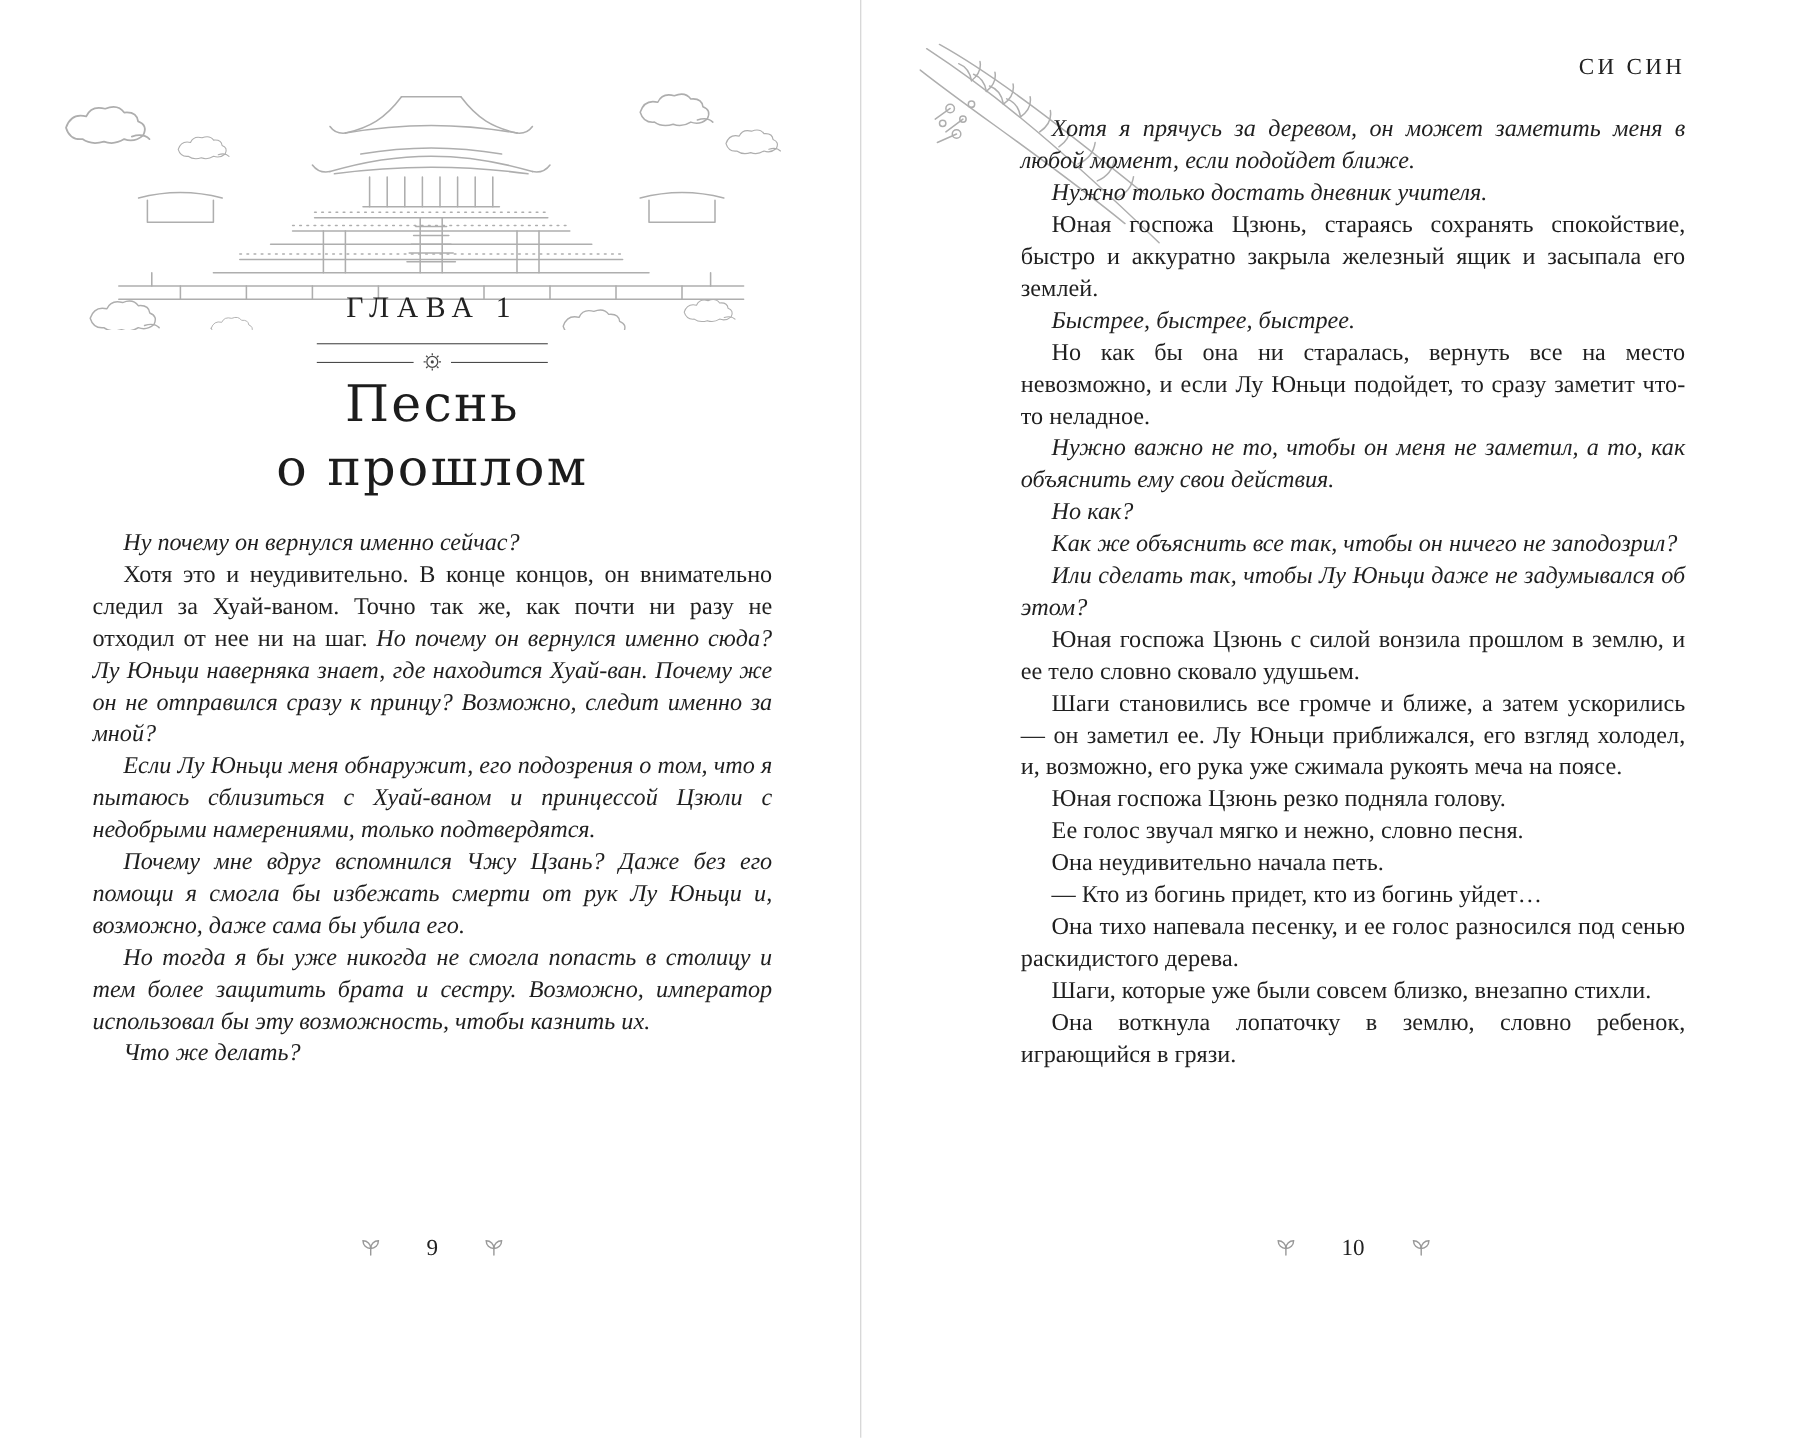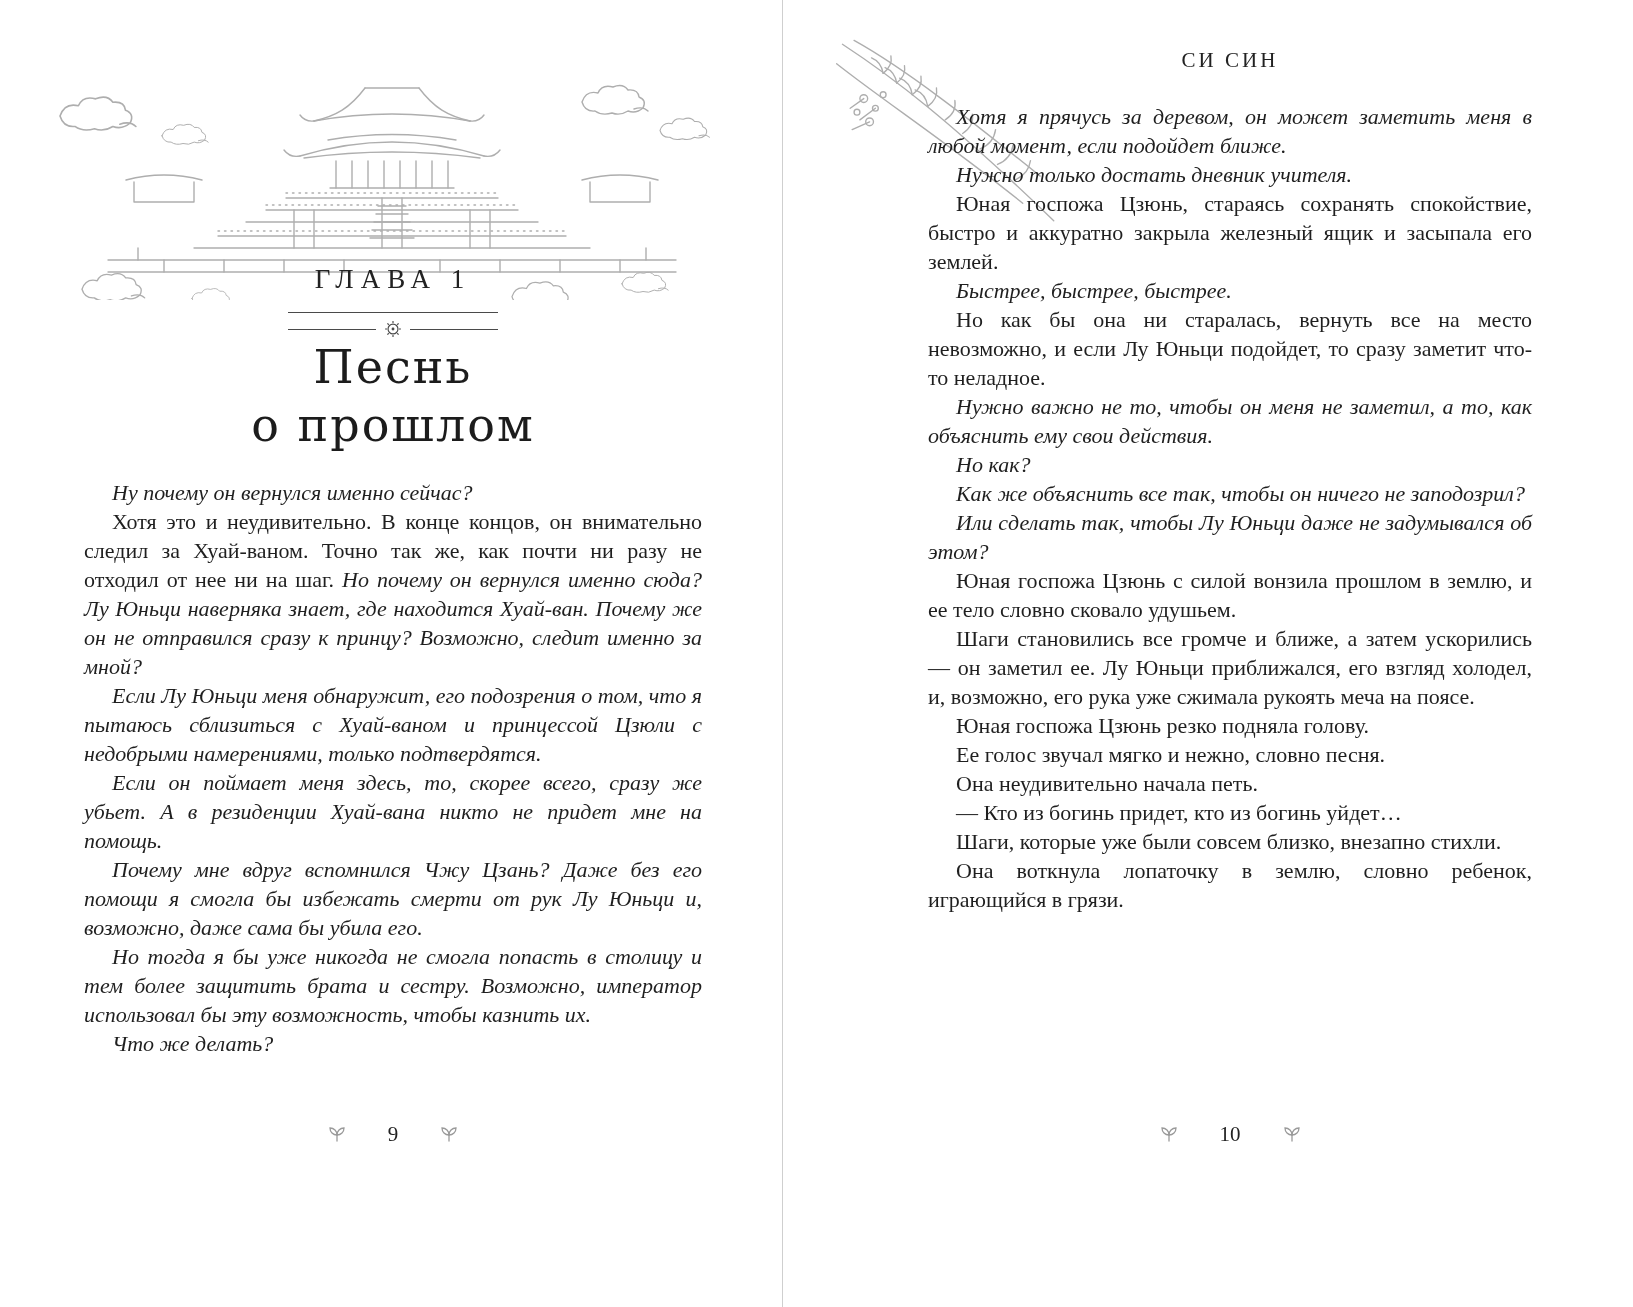--- a/index.html
+++ b/index.html
@@ -31,21 +31,21 @@
   .divider svg .ln{stroke:#4a4a4a;stroke-width:1.3;fill:none;}
   .divider svg .dot{fill:#4a4a4a;stroke:none;}
 
   .book-title{
     position:absolute;left:84px;top:338px;width:618px;text-align:center;
     font-family:"DejaVu Serif", serif;font-size:46px;line-height:58px;
     letter-spacing:2px;color:#1c1c1c;
   }
 
   .running-header{
-    position:absolute;left:145px;top:48px;width:604px;text-align:center;
+    position:absolute;left:145px;top:48px;width:604px;text-align:right;
     font-size:21px;letter-spacing:3px;color:#222;
   }
 
   .body-text{position:absolute;width:618px;}
   .body-left{left:84px;top:478px;}
   .body-right{left:145px;top:102px;width:604px;}
   .para{
     margin:0;text-align:justify;text-indent:28px;
     font-size:22px;line-height:29px;
     hyphens:auto;-webkit-hyphens:auto;
@@ -145,21 +145,20 @@
 
     <div class="book-title">
       <div>Песнь</div>
       <div>о прошлом</div>
     </div>
 
     <div class="body-text body-left">
         <p class="para"><span class="it">Ну почему он вернулся именно сейчас?</span></p>
         <p class="para"><span>Хотя это и неудивительно. В конце концов, он внимательно следил за Хуай-ваном. Точно так же, как почти ни разу не отходил от нее ни на шаг. </span><span class="it">Но почему он вернулся именно сюда? Лу Юньци наверняка знает, где находится Хуай-ван. Почему же он не отправился сразу к принцу? Возможно, следит именно за мной?</span></p>
         <p class="para"><span class="it">Если Лу Юньци меня обнаружит, его подозрения о том, что я пытаюсь сблизиться с Хуай-ваном и принцессой Цзюли с недобрыми намерениями, только подтвердятся.</span></p>
-        <p class="para"><span class="it">Если он поймает меня здесь, то, скорее всего, сразу же убьет. А в резиденции Хуай-вана никто не придет мне на помощь.</span></p>
         <p class="para"><span class="it">Почему мне вдруг вспомнился Чжу Цзань? Даже без его помощи я смогла бы избежать смерти от рук Лу Юньци и, возможно, даже сама бы убила его.</span></p>
         <p class="para"><span class="it">Но тогда я бы уже никогда не смогла попасть в столицу и тем более защитить брата и сестру. Возможно, император использовал бы эту возможность, чтобы казнить их.</span></p>
         <p class="para"><span class="it">Что же делать?</span></p>
       </div>
 
     <div class="page-footer footer-left">
       <svg class="footer-ornament" viewBox="0 0 22 16">
         <path d="M11,14 V6"></path>
         <path d="M11,8 C7,8 4,5 4,1 C8,1 11,4 11,8"></path>
         <path d="M11,8 C15,8 18,5 18,1 C14,1 11,4 11,8"></path>
@@ -205,20 +204,21 @@
         <p class="para"><span class="it">Нужно важно не то, чтобы он меня не заметил, а то, как объяснить ему свои действия.</span></p>
         <p class="para"><span class="it">Но как?</span></p>
         <p class="para"><span class="it">Как же объяснить все так, чтобы он ничего не заподозрил?</span></p>
         <p class="para"><span class="it">Или сделать так, чтобы Лу Юньци даже не задумывался об этом?</span></p>
         <p class="para"><span>Юная госпожа Цзюнь с силой вонзила прошлом в землю, и ее тело словно сковало удушьем.</span></p>
         <p class="para"><span>Шаги становились все громче и ближе, а затем ускорились — он заметил ее. Лу Юньци приближался, его взгляд холодел, и, возможно, его рука уже сжимала рукоять меча на поясе.</span></p>
         <p class="para"><span>Юная госпожа Цзюнь резко подняла голову.</span></p>
         <p class="para"><span>Ее голос звучал мягко и нежно, словно песня.</span></p>
         <p class="para"><span>Она неудивительно начала петь.</span></p>
         <p class="para"><span>— Кто из богинь придет, кто из богинь уйдет…</span></p>
+        <p class="para"><span>Она тихо напевала песенку, и ее голос разносился под сенью раскидистого дерева.</span></p>
         <p class="para"><span>Шаги, которые уже были совсем близко, внезапно стихли.</span></p>
         <p class="para"><span>Она воткнула лопаточку в землю, словно ребенок, играющийся в грязи.</span></p>
       </div>
 
     <div class="page-footer footer-right">
       <svg class="footer-ornament" viewBox="0 0 22 16">
         <path d="M11,14 V6"></path>
         <path d="M11,8 C7,8 4,5 4,1 C8,1 11,4 11,8"></path>
         <path d="M11,8 C15,8 18,5 18,1 C14,1 11,4 11,8"></path>
       </svg>

